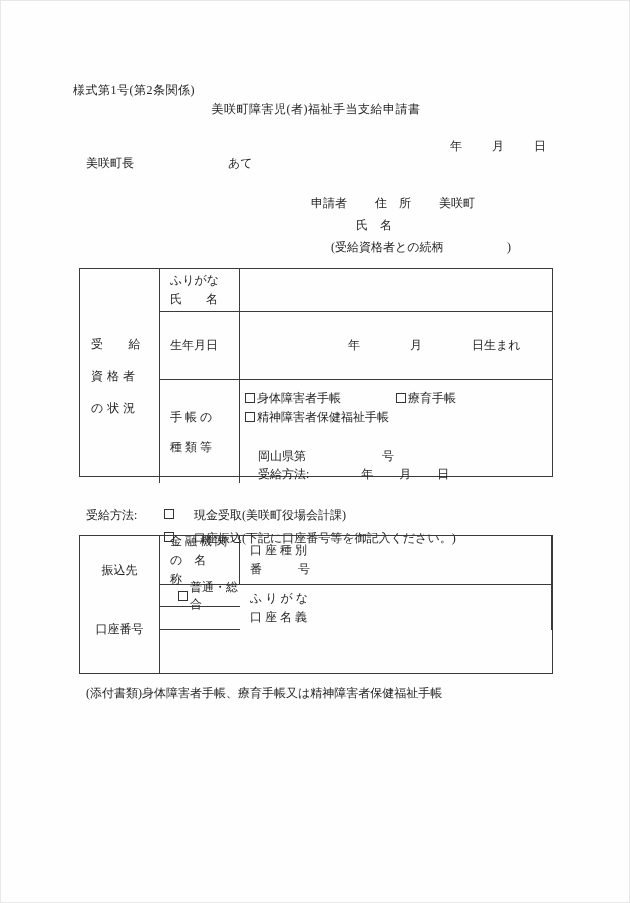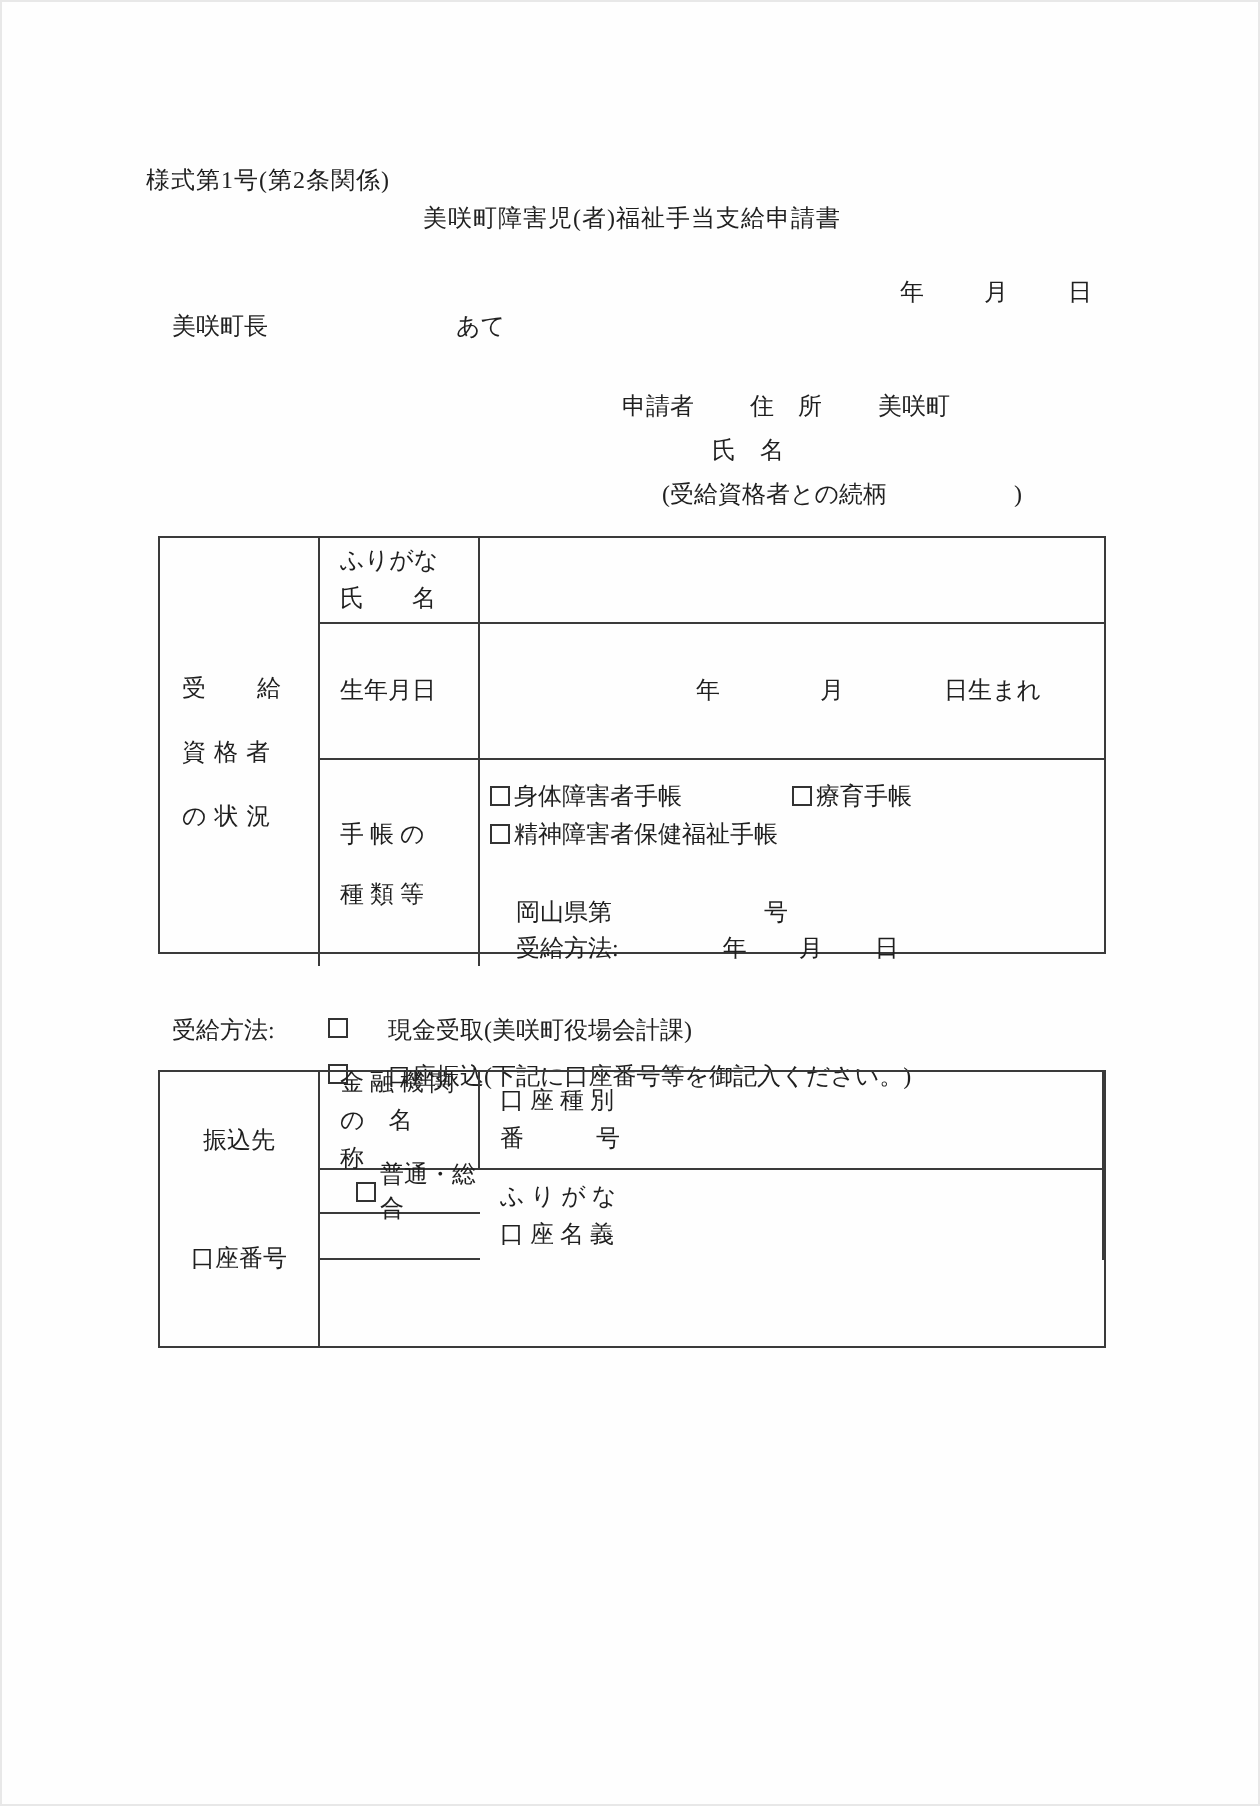--- a/index.html
+++ b/index.html
@@ -223,14 +223,15 @@
       <div></div>
     </div>
 
     <div class="cell b-r label-cell v-center">
       <div>ふ り が な</div>
       <div>口 座 名 義</div>
     </div>
     <div class="cell"></div>
   </div>
 
+  <div class="abs footer-note">(添付書類)身体障害者手帳、療育手帳又は精神障害者保健福祉手帳</div>
 
 </div>
 
 </body></html>

